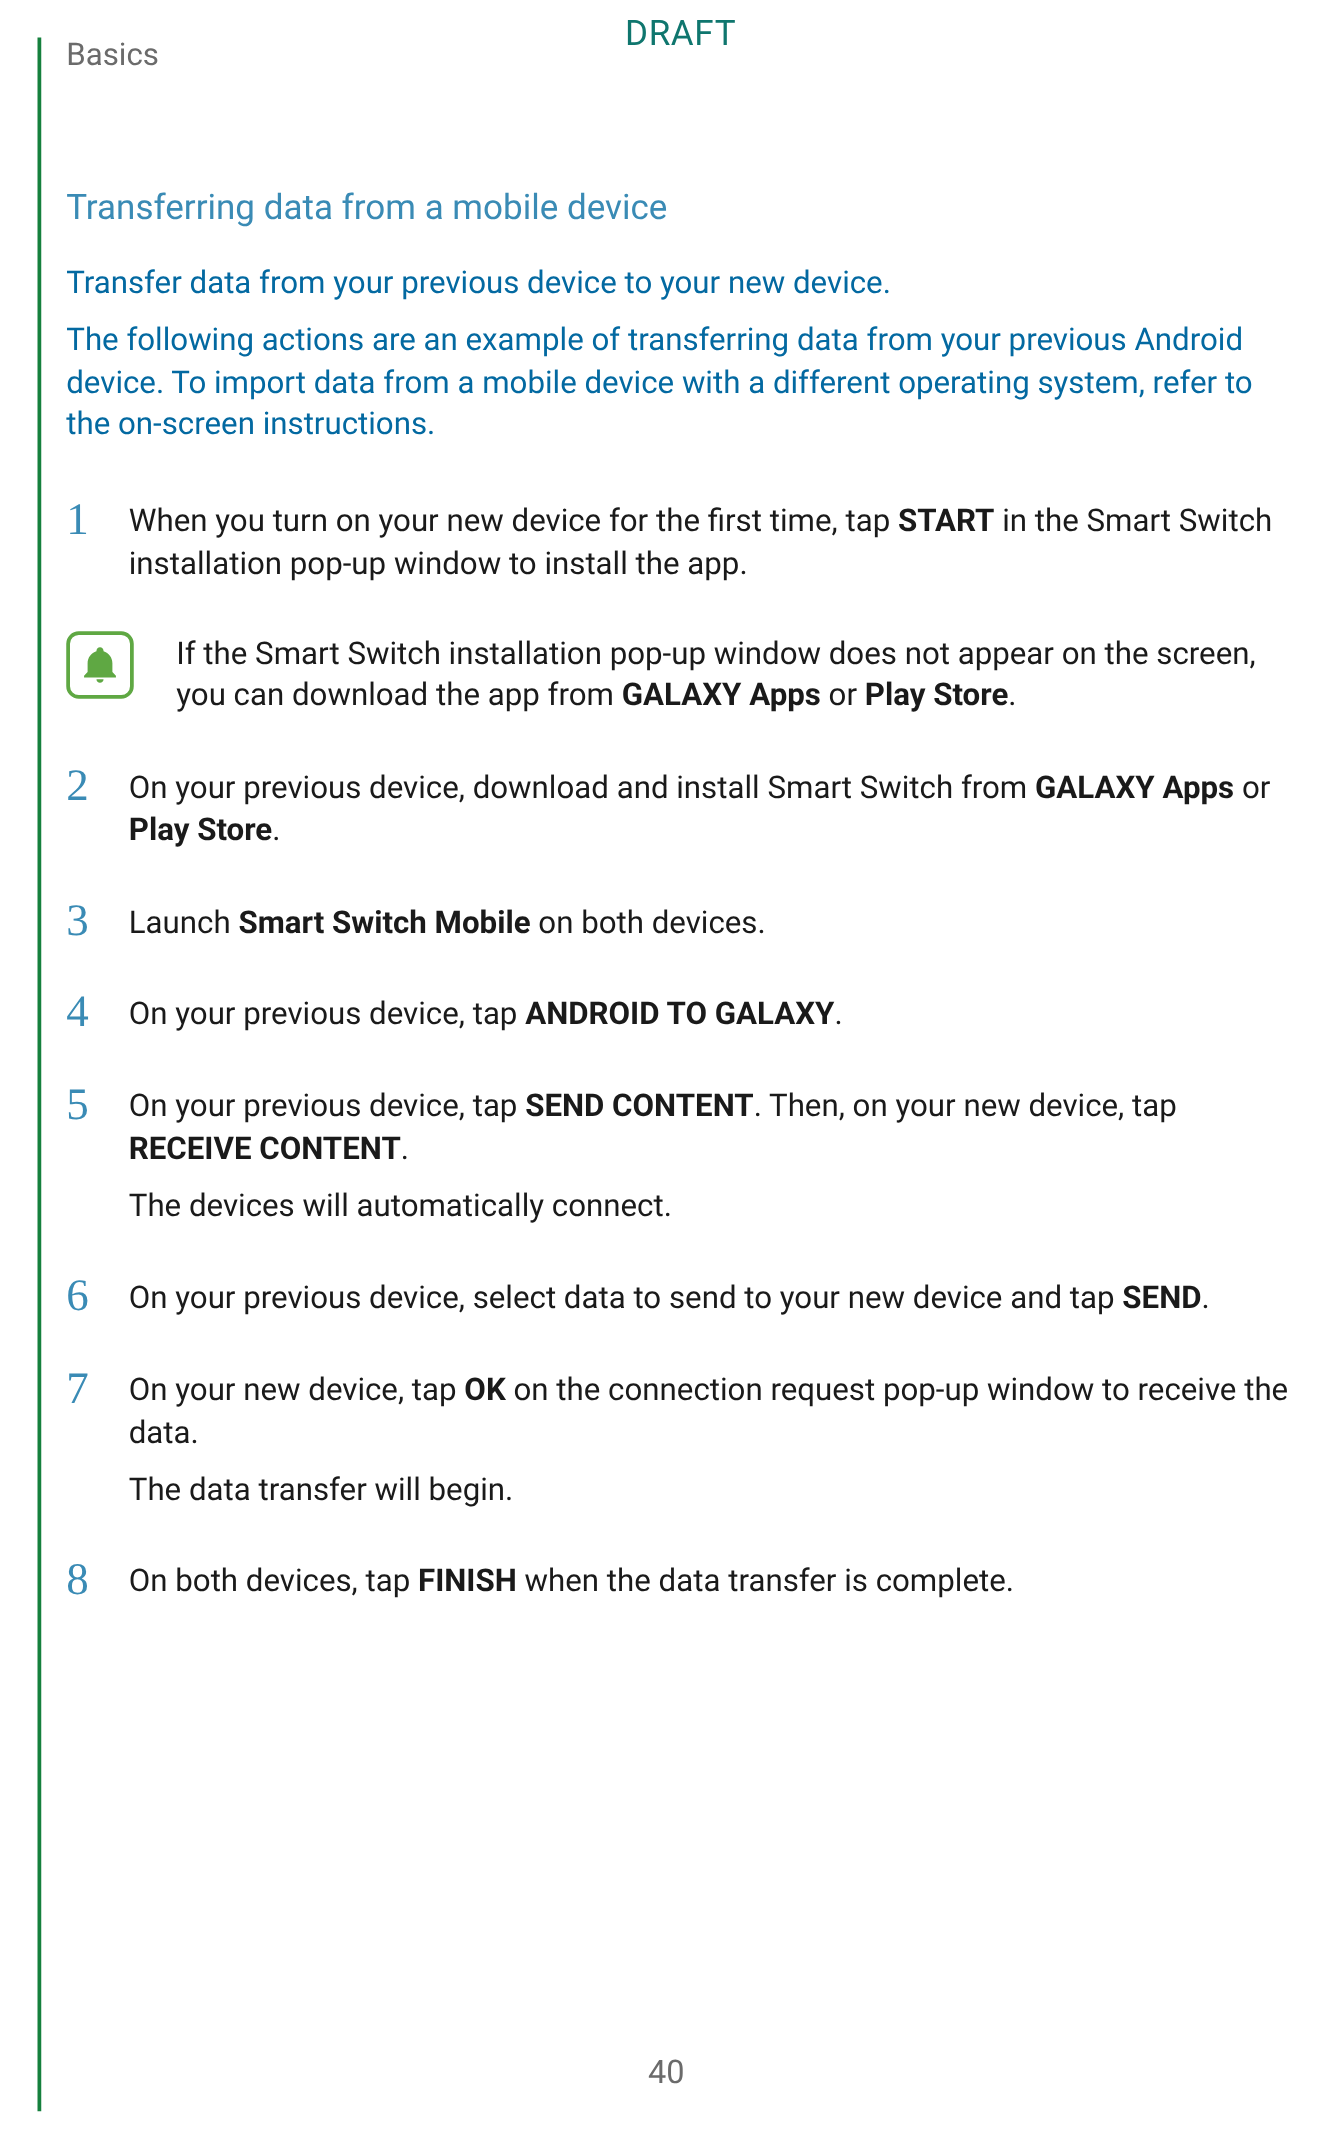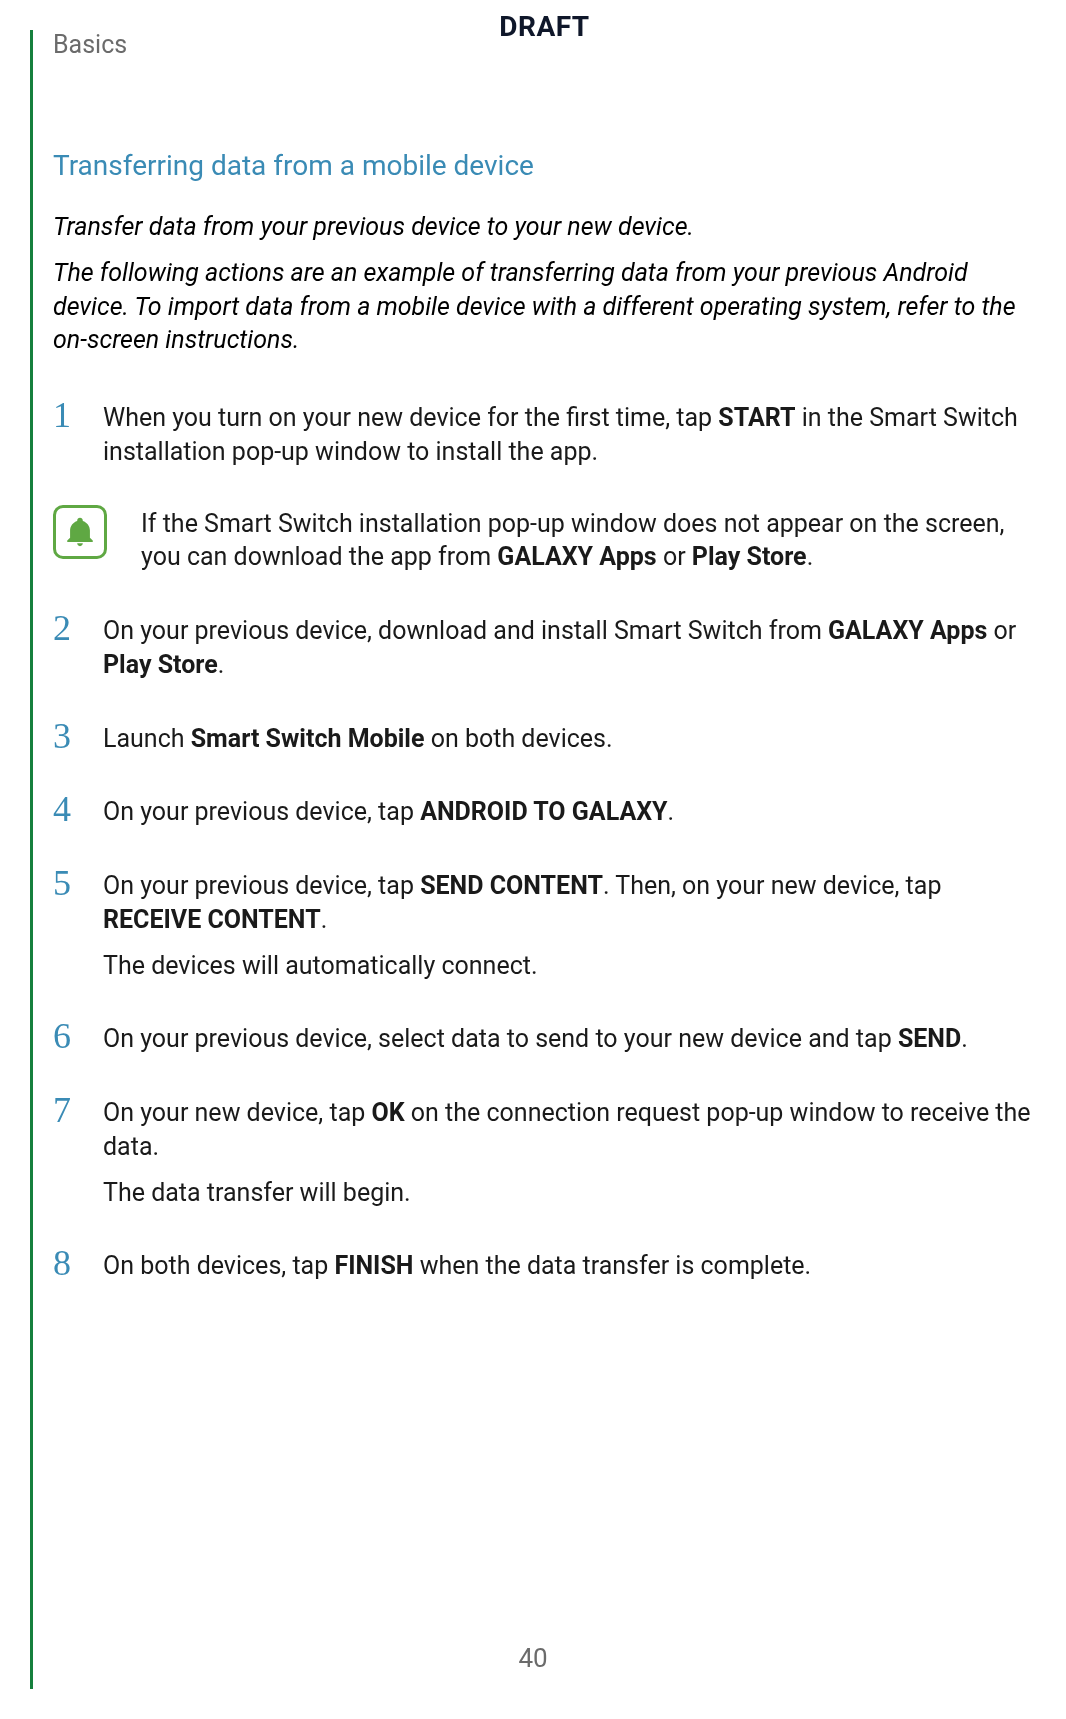--- a/index.html
+++ b/index.html
@@ -30,37 +30,36 @@
     .section-name {
       color: #6b6b6b;
       font-size: 25px;
       font-weight: 400;
     }
     .draft-label {
       position: absolute;
       left: 50%;
       transform: translateX(-50%);
       top: -20px;
-      color: #0f172a;
+      color: #0f766e;
       font-size: 28px;
-      font-weight: 700;
+      font-weight: 400;
       letter-spacing: 0.5px;
     }
     .subheading {
       color: #3a8bb5;
       font-size: 28px;
       font-weight: 400;
       margin-bottom: 28px;
     }
     .intro-text {
-      color: #000000;
+      color: #0369a1;
       font-size: 25px;
       line-height: 1.35;
       margin-bottom: 12px;
-      font-style: italic;
     }
     .steps-container {
       margin-top: 40px;
     }
     .step {
       display: flex;
       align-items: flex-start;
       margin-bottom: 36px;
     }
     .step-number {

